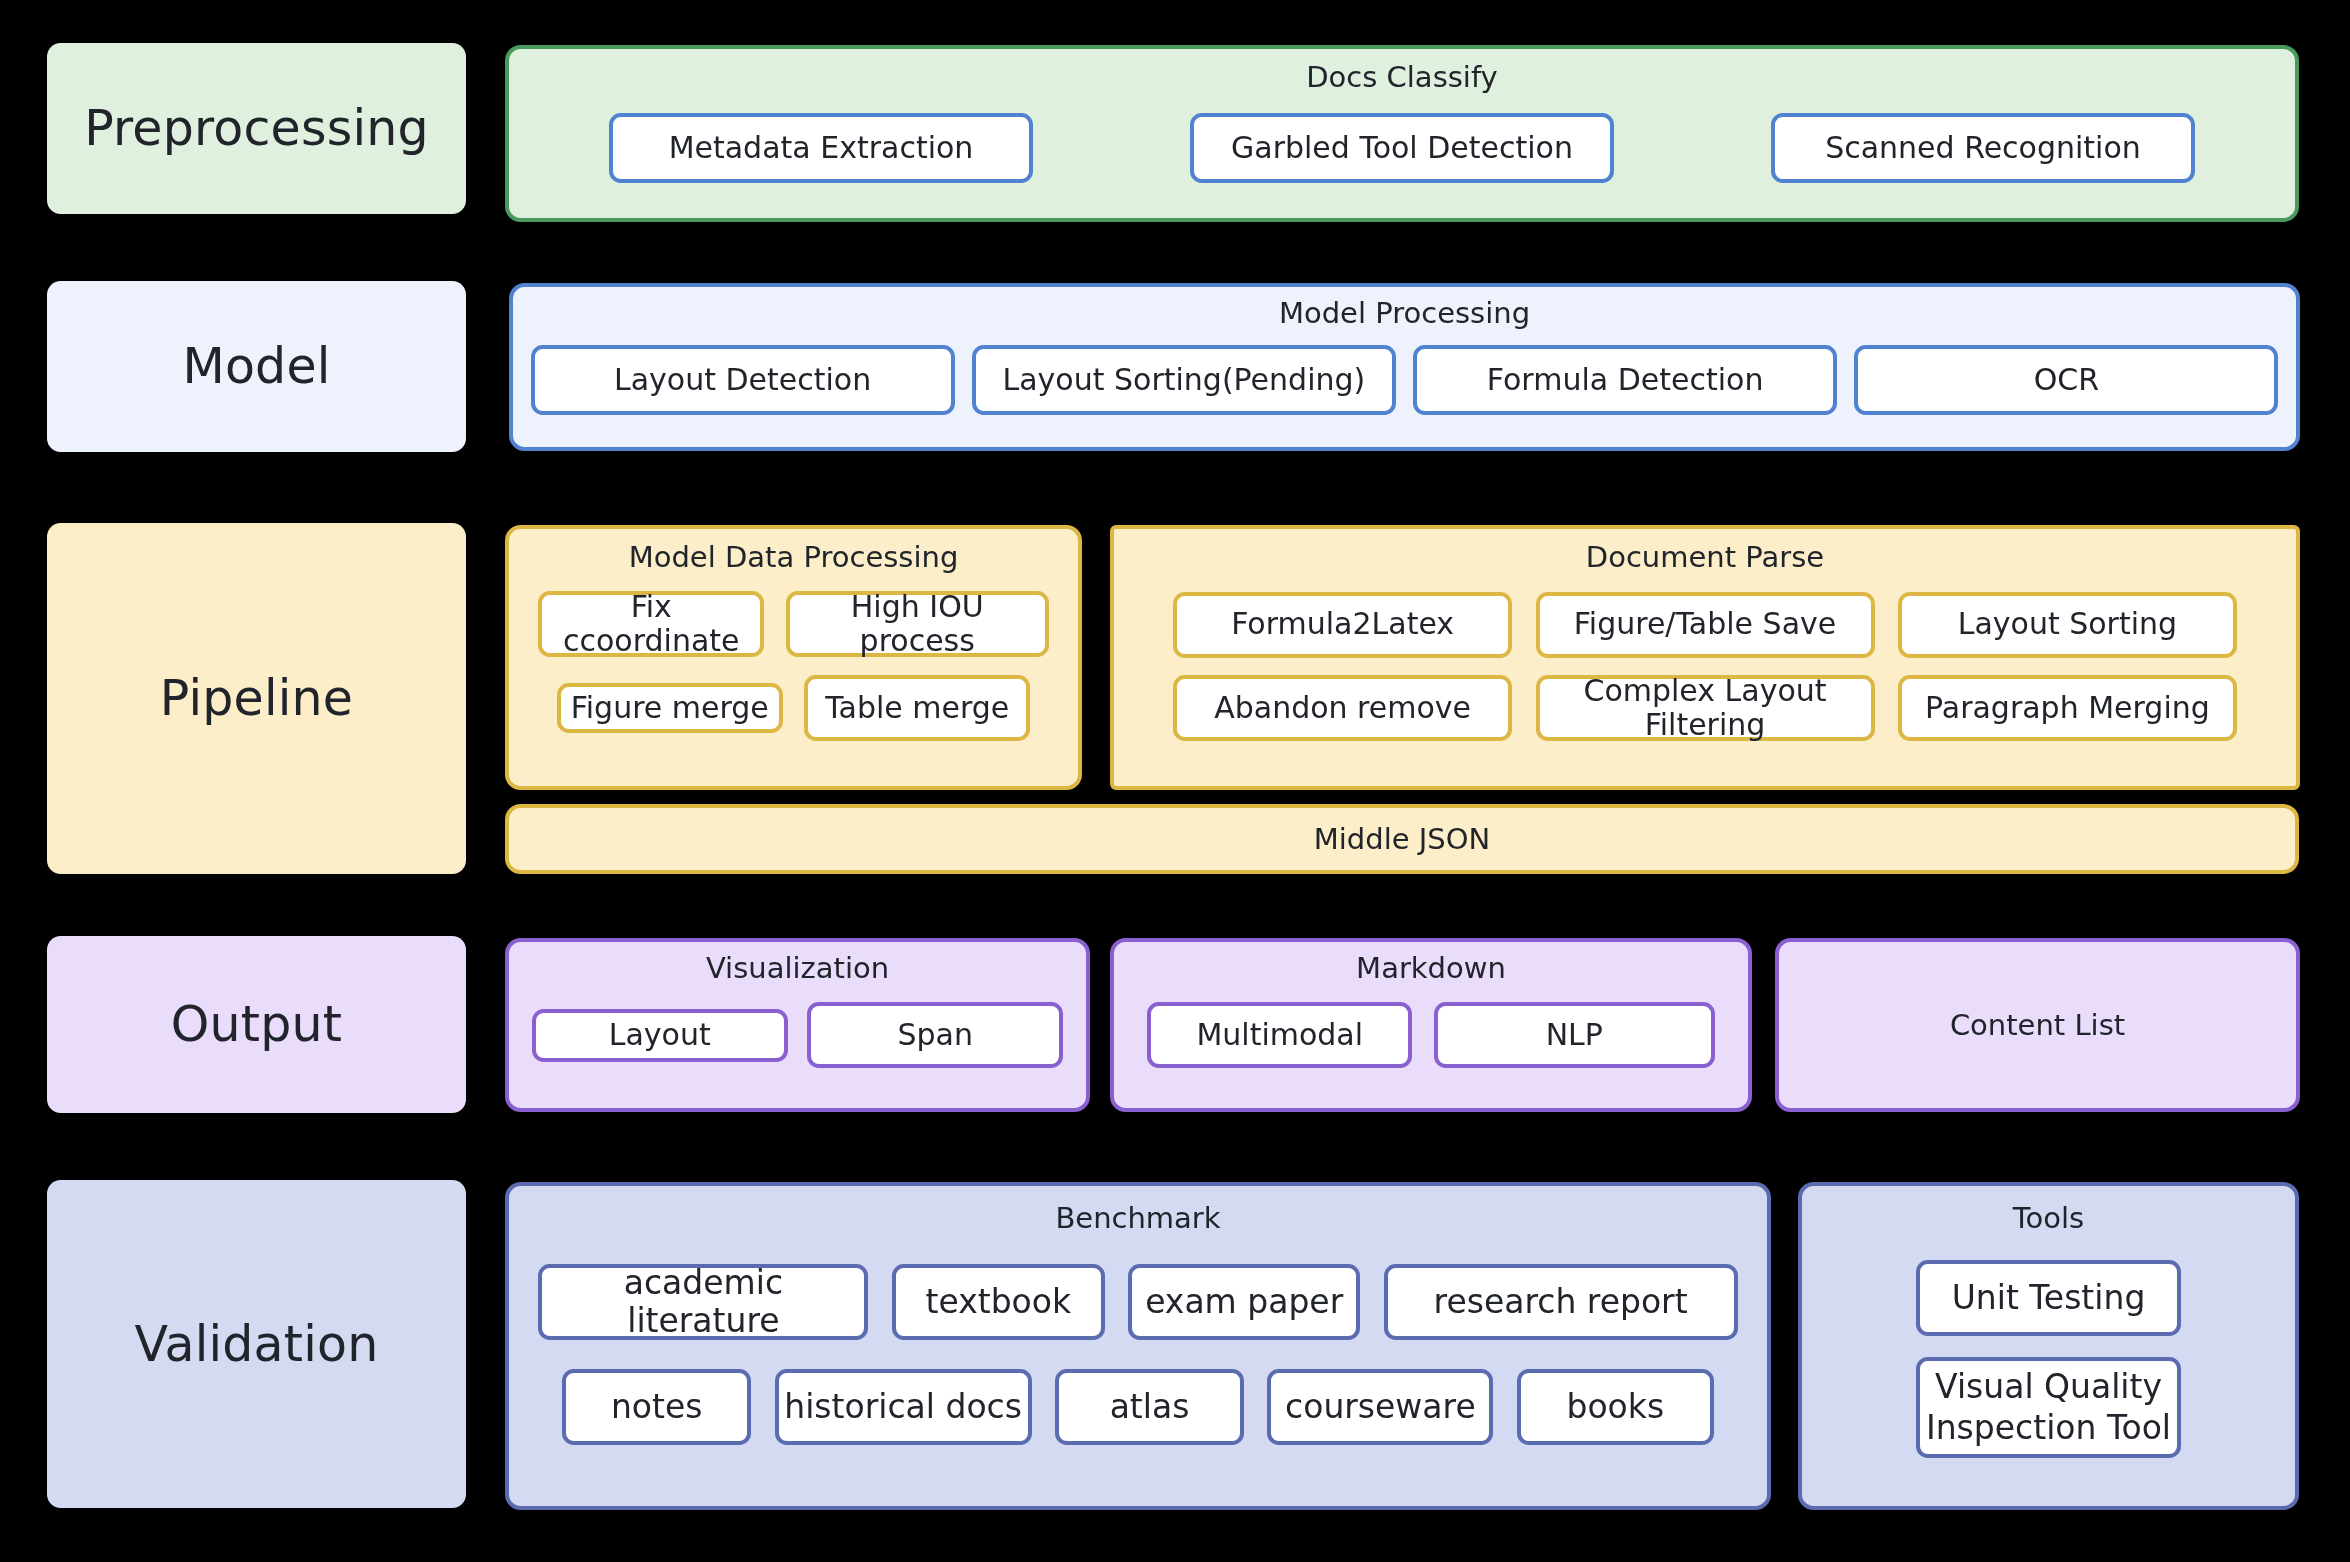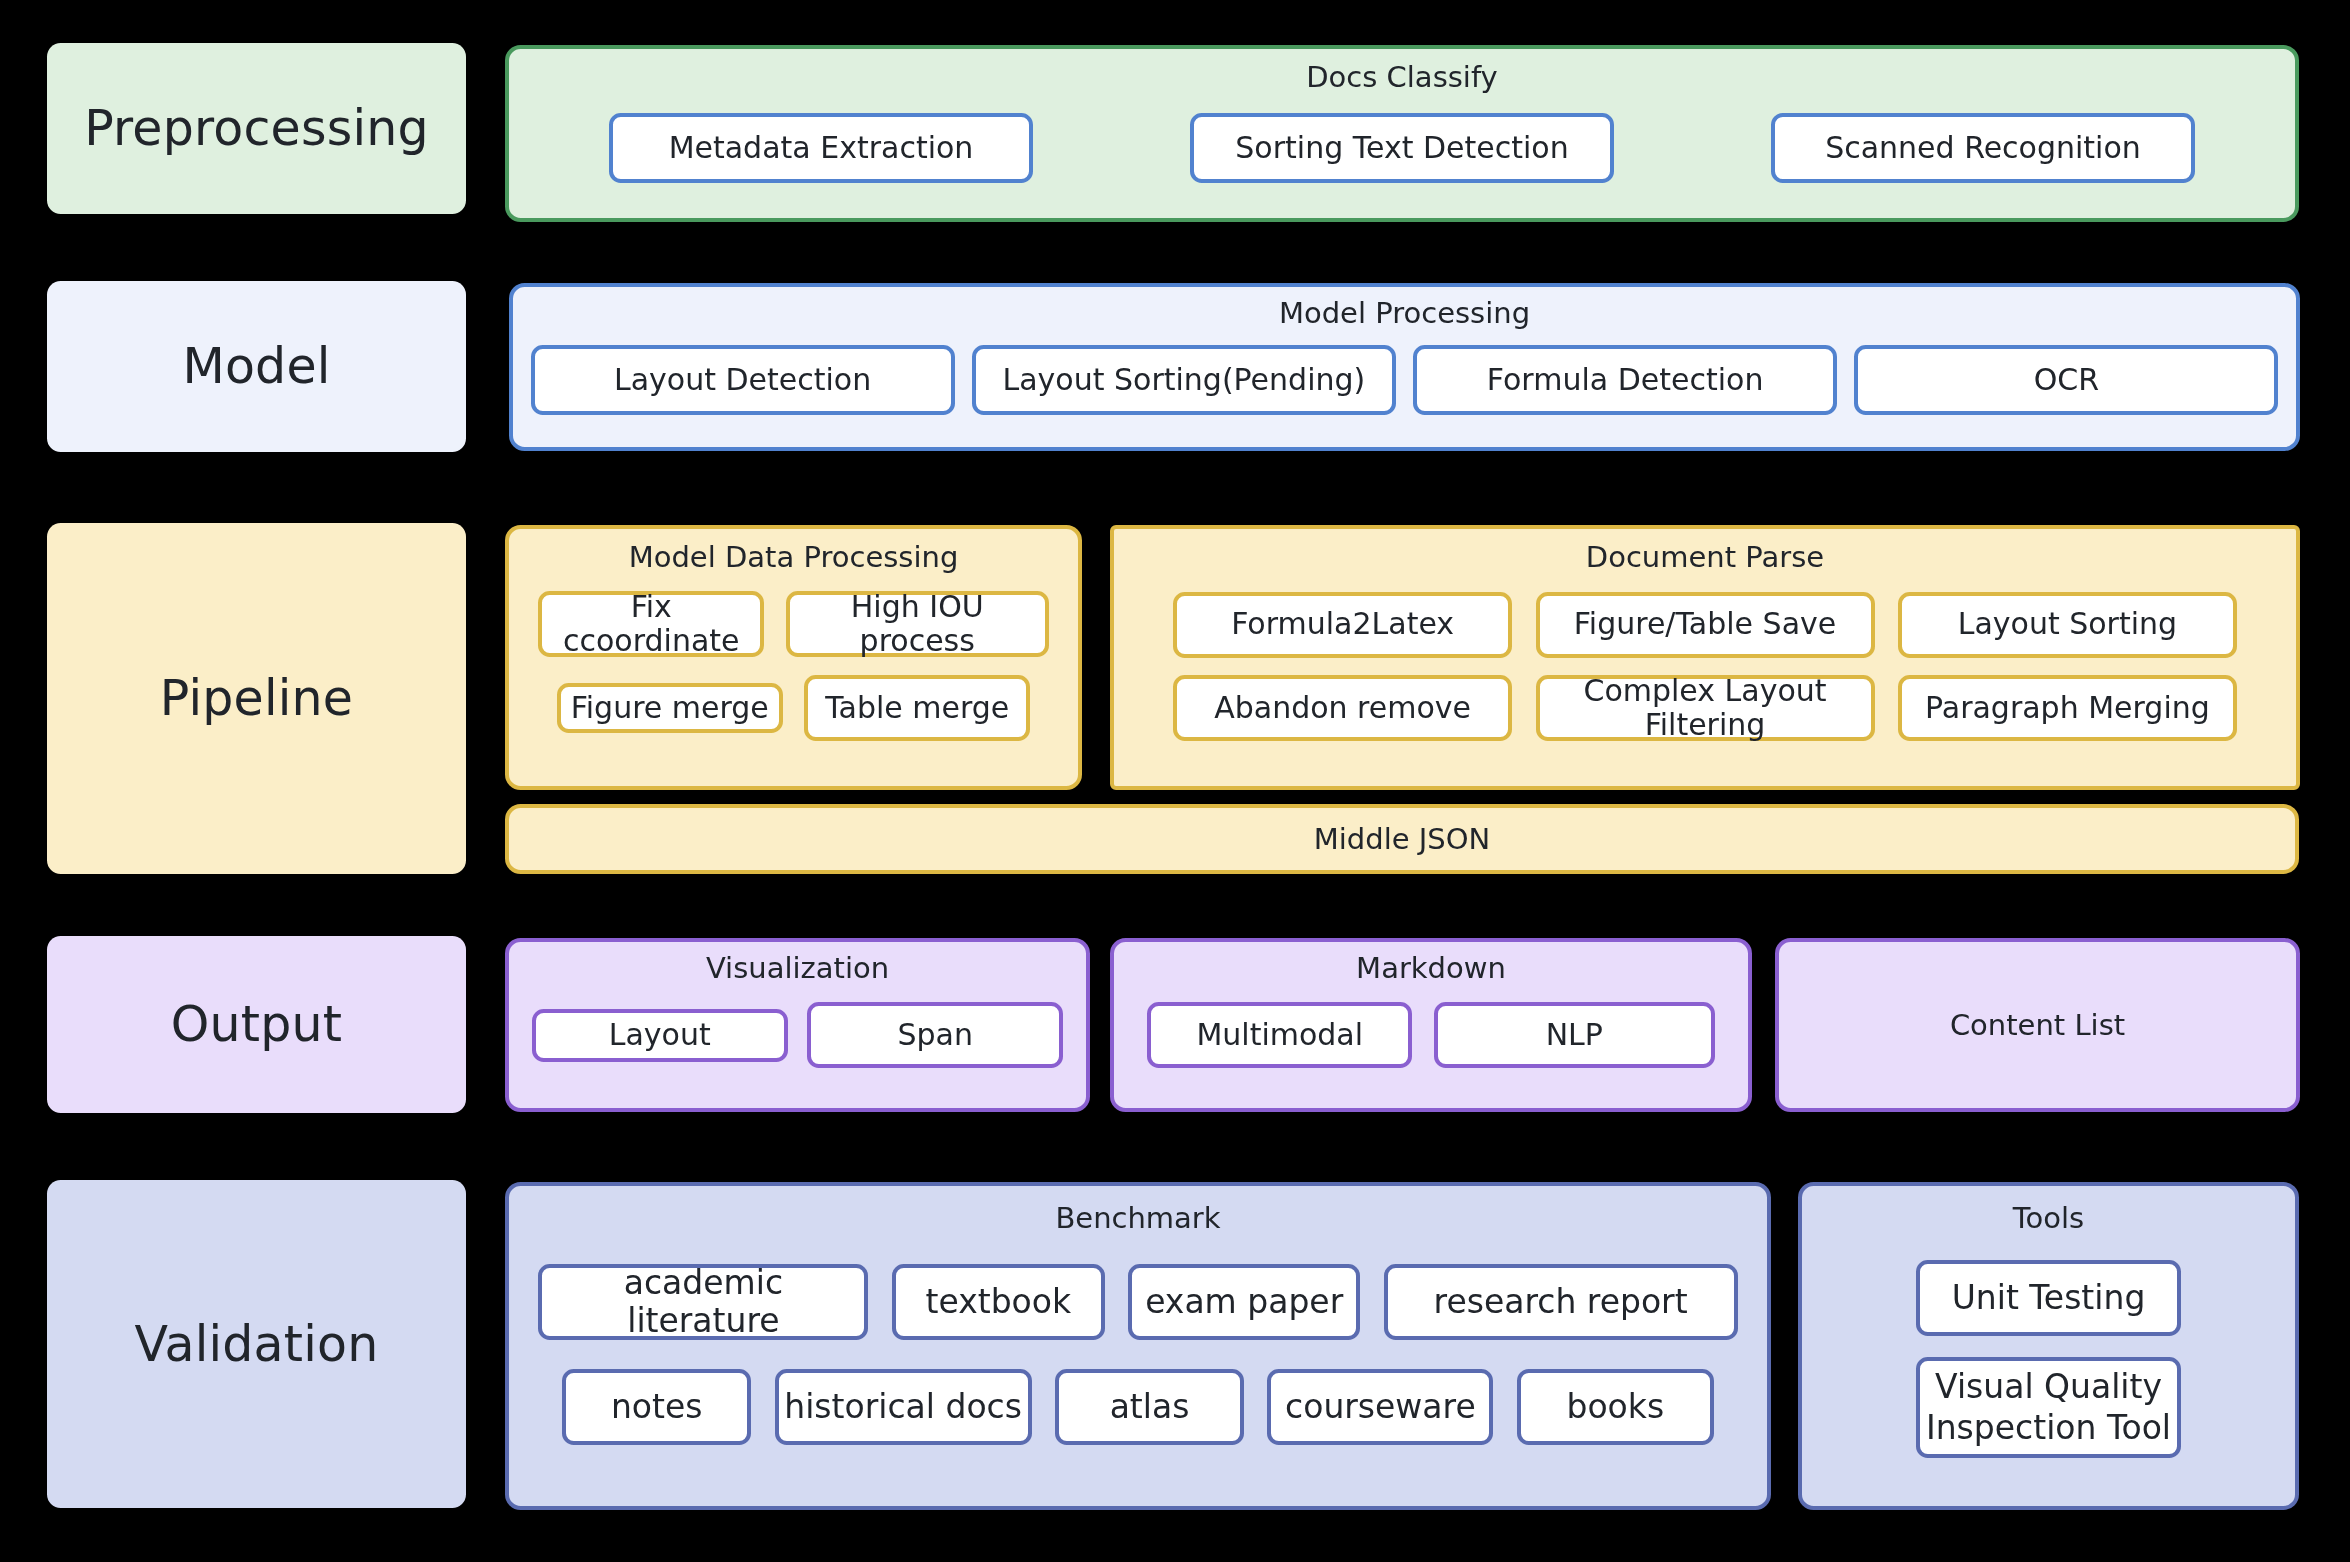--- a/index.html
+++ b/index.html
@@ -115,21 +115,21 @@
   <span>Preprocessing</span>
 </div>
 
 <div class="abs panel c-green c-green-b" style="left:505px; top:45px; width:1794px; height:177px; padding:13.7px 21.5px 17.6px;">
   <div class="panel-title">Docs Classify</div>
   <div class="panel-body" style="margin-top:21.5px; gap:0; justify-content:space-around;">
     <div class="chip c-chipblue-b" style="width:424px; height:70px;">
       <span>Metadata Extraction</span>
     </div>
     <div class="chip c-chipblue-b" style="width:424px; height:70px;">
-      <span>Sorting Text Detection</span>
+      <span>Garbled Tool Detection</span>
     </div>
     <div class="chip c-chipblue-b" style="width:424px; height:70px;">
       <span>Scanned Recognition</span>
     </div>
   </div>
 </div>
 
 <div class="abs stage-label c-blue-bg" style="left:47px; top:281px; width:419px; height:171px;">
   <span>Model</span>
 </div>

